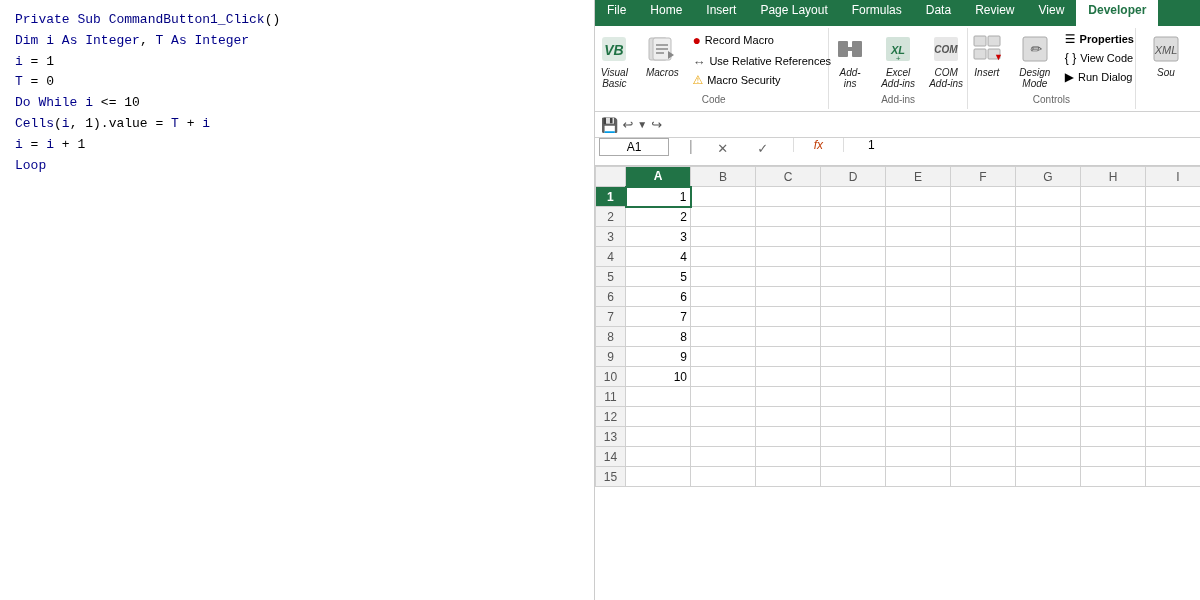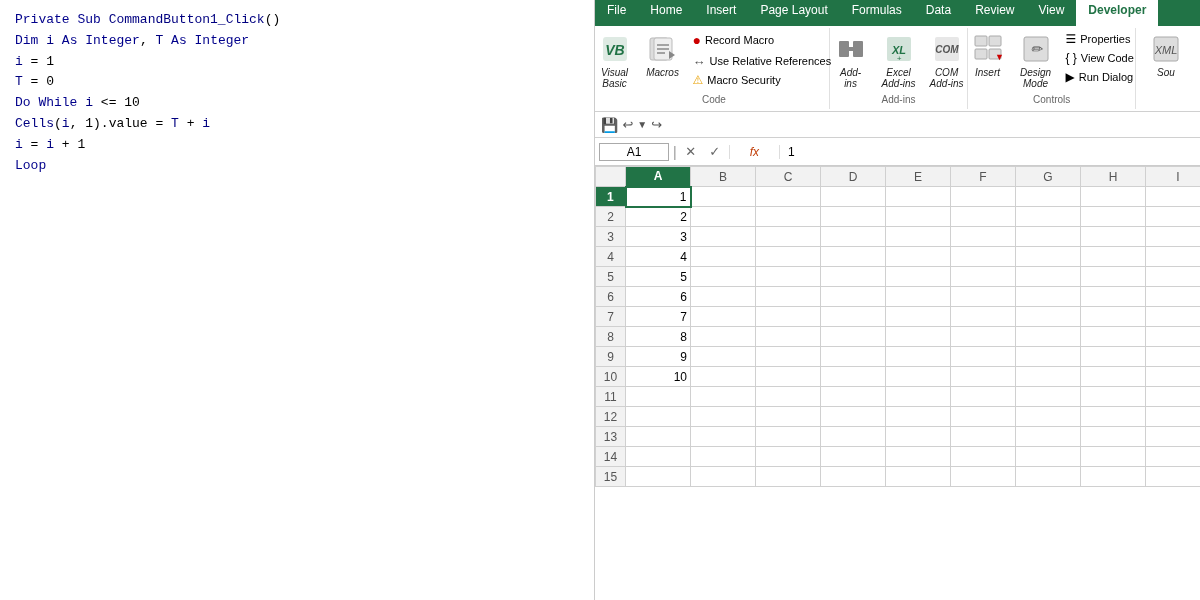--- a/index.html
+++ b/index.html
@@ -141,26 +141,26 @@
       cursor: pointer;
       padding: 2px 4px;
       border-radius: 2px;
       font-size: 11px;
       white-space: nowrap;
     }
 
     
     .formula-bar {
       display: flex;
-      align-items: center;
+      align-items: flex-start;
       height: 28px;
       background: #fff;
       border-bottom: 1px solid #ccc;
       padding: 0 4px;
-      gap: 4px;
+      gap: 20px;
     }
     .name-box {
       width: 70px;
       border: 1px solid #aaa;
       font-size: 12px;
       padding: 1px 4px;
       text-align: center;
     }
     .formula-bar-sep {
       color: #999;
@@ -395,21 +395,21 @@
             <svg width="32" height="32" viewBox="0 0 32 32">
               <rect x="4" y="4" width="24" height="24" rx="2" fill="#ddd" stroke="#aaa" stroke-width="1"></rect>
               <text x="16" y="21" text-anchor="middle" font-size="14" fill="#555">✏</text>
             </svg>
           </div>
           <div class="ribbon-btn-label">Design<br>Mode</div>
         </div>
         <div class="props-group">
           <div class="props-btn">
             <span style="font-size:12px;">☰</span>
-            <span style="font-size:11px;">Properties</span>
+            <span style="font-size:11px;font-weight:bold;">Properties</span>
           </div>
           <div class="props-btn">
             <span style="font-size:12px;">{ }</span>
             <span style="font-size:11px;">View Code</span>
           </div>
           <div class="props-btn">
             <span style="font-size:12px;">▶</span>
             <span style="font-size:11px;">Run Dialog</span>
           </div>
         </div>

